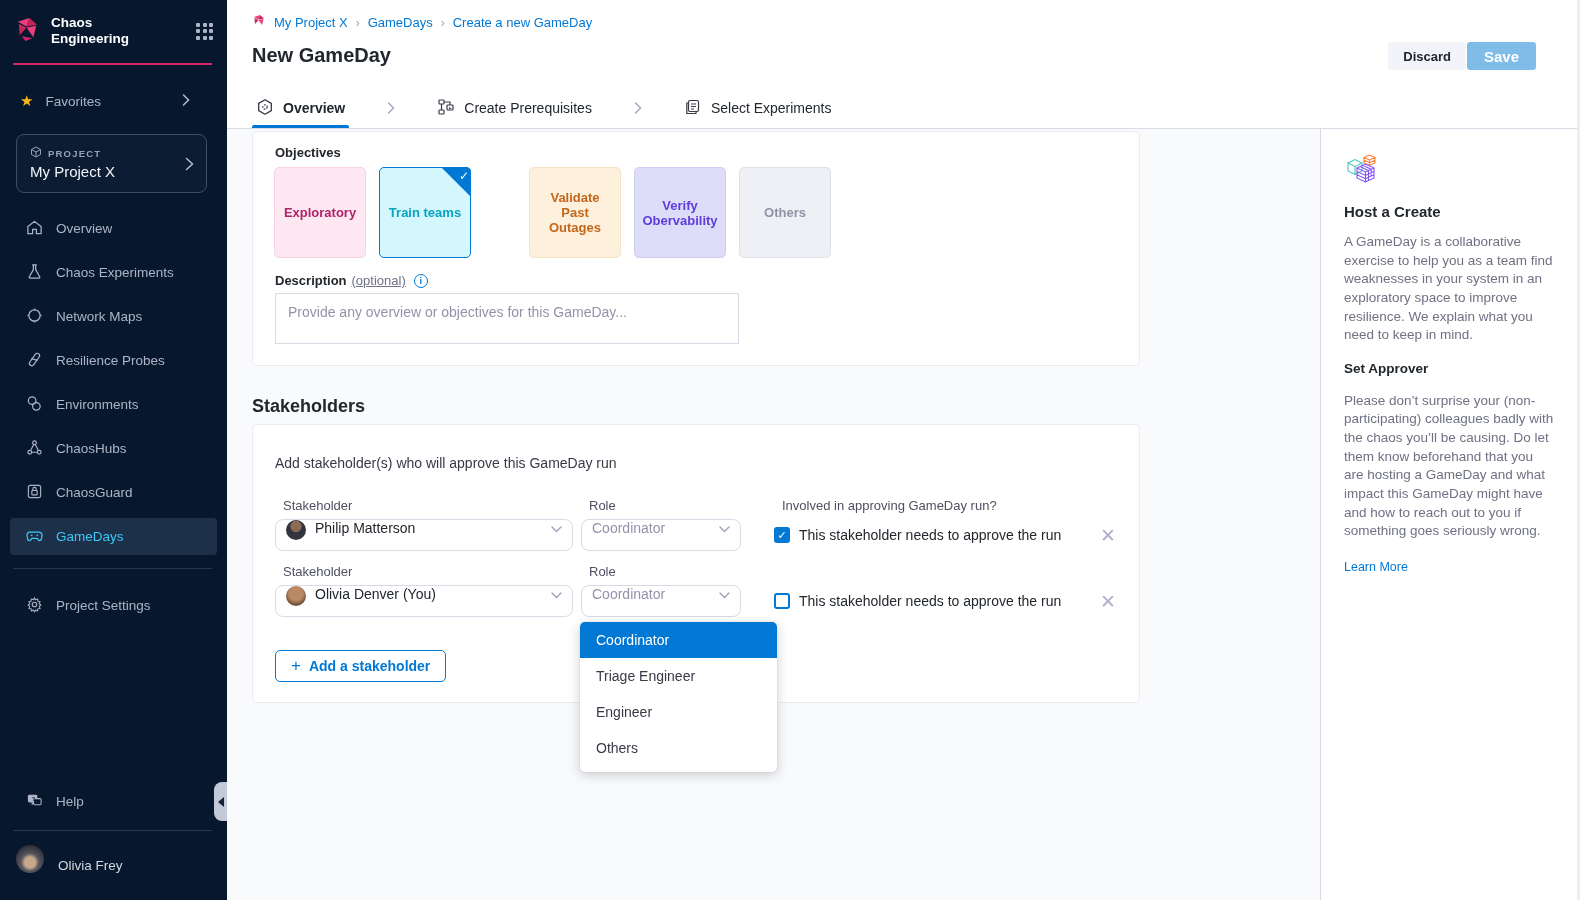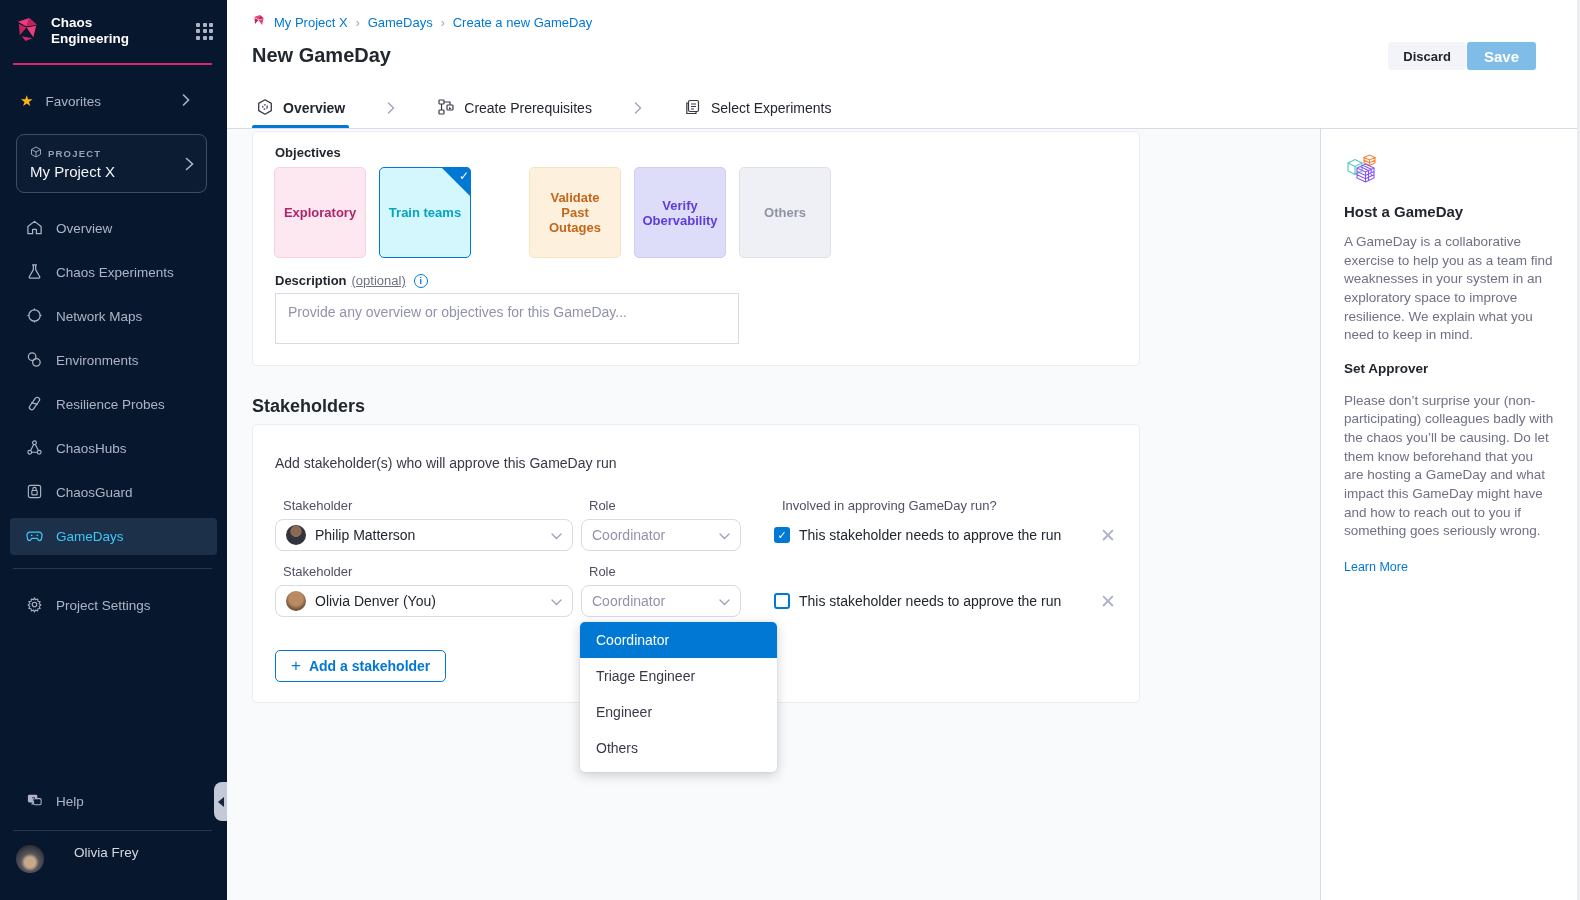--- a/index.html
+++ b/index.html
@@ -21,21 +21,21 @@
   .project-kicker { position:absolute; top:11px; left:13px; display:flex; align-items:center; gap:6px; color:#9aa0b4; font-size:9.5px; letter-spacing:1.2px; font-weight:600; }
   .project-name { position:absolute; top:28px; left:13px; color:#f4f5f8; font-size:15px; }
   .project-chev { position:absolute; right:12px; top:22px; }
   .nav { position:absolute; top:210px; left:10px; width:207px; }
   .nav-item { height:37px; display:flex; align-items:center; padding-left:16px; gap:13px; color:#aeb4c6; font-size:13.5px; border-radius:4px; margin-bottom:7px; cursor:pointer; }
   .nav-item svg { flex:0 0 17px; }
   .nav-item.selected { background:#1d3049; color:#3dc7f6; }
   .side-divider { position:absolute; left:13px; width:199px; height:1px; background:#263550; }
   .settings-item { position:absolute; top:587px; left:10px; width:207px; }
   .help-item { position:absolute; top:783px; left:10px; width:207px; }
-  .user-row { position:absolute; top:845px; left:16px; width:196px; display:flex; align-items:flex-start; gap:30px; color:#d5d7e0; font-size:13.5px; cursor:pointer; }
+  .user-row { position:absolute; top:845px; left:16px; width:196px; display:flex; align-items:flex-end; gap:14px; color:#d5d7e0; font-size:13.5px; cursor:pointer; }
   .avatar { border-radius:50%; flex:none; }
   .avatar-frey { width:28px; height:28px; background:radial-gradient(circle at 50% 62%, #c7a88b 24%, #56565e 40%, #2e2f38 75%); }
   .collapse-handle { position:absolute; left:214px; top:782px; width:13px; height:39px; background:#c3c9d7; border-radius:8px 0 0 8px; display:flex; align-items:center; justify-content:center; cursor:pointer; z-index:31; }
   .collapse-handle span { width:0; height:0; border-top:5px solid transparent; border-bottom:5px solid transparent; border-right:6px solid #14233b; }
 
   
   .main { position:absolute; left:227px; top:0; width:1353px; height:900px; background:#f9fafb; }
   .topbar { position:absolute; left:0; top:0; width:100%; height:88px; background:#fff; }
   .breadcrumb { position:absolute; left:25px; top:14px; display:flex; align-items:center; gap:8px; font-size:13px; }
   .crumb { color:#0278d5; cursor:pointer; }
@@ -65,21 +65,21 @@
   .desc-row { position:absolute; left:22px; top:141px; display:flex; align-items:center; gap:5px; }
   .desc-optional { color:#6f7184; font-size:13px;text-decoration:underline; }
   .info-icon { width:14px; height:14px; border:1.4px solid #0278d5; border-radius:50%; color:#0278d5; font-size:9px; font-weight:700; display:inline-flex; align-items:center; justify-content:center; font-style:normal; margin-left:3px; cursor:pointer; }
   .desc-input { position:absolute; left:22px; top:161px; width:464px; height:51px; border:1px solid #d9dae5; border-radius:0; padding:10px 12px; font-size:14px; color:#22272d; font-family:inherit; resize:none; background:#fff; }
   .desc-input::placeholder { color:#9293ab; }
 
   .stake-heading { position:absolute; left:25px; top:396px; font-size:18px; font-weight:700; color:#22272d; }
   .stake-panel { left:25px; top:424px; width:888px; height:279px; }
   .stake-intro { position:absolute; left:22px; top:30px; font-size:14px; color:#383946; }
   .col-label { position:absolute; font-size:13px; color:#4f5162;margin-left:8px; }
-  .sel { position:absolute; height:32px; border:1px solid #d9dae5; border-radius:8px; background:#fff; display:flex; align-items:center; padding:0 10px; gap:9px; font-size:14px; cursor:pointer; }
+  .sel { position:absolute; height:32px; border:1px solid #d9dae5; border-radius:8px; background:#fff; display:flex; align-items:flex-start; padding:0 10px; gap:9px; font-size:14px; cursor:pointer; }
   .sel .chev { margin-left:auto; }
   .sel-name { color:#22272d; }
   .sel-placeholder { color:#9293ab; }
   .avatar-sm { width:20px; height:20px; }
   .avatar-philip { background:radial-gradient(circle at 50% 32%, #8a6a52 31%, #32333f 36%); }
   .avatar-denver { background:radial-gradient(circle at 50% 38%, #b98a63 42%, #6e4f35 72%); }
   .checkbox { width:16px; height:16px; border-radius:3px; display:inline-flex; align-items:center; justify-content:center; cursor:pointer; flex:none; }
   .checkbox.checked { background:#0278d5; color:#fff; font-size:11px; font-weight:700; }
   .checkbox.unchecked { background:#fff; border:2px solid #0278d5; }
   .approve-row { position:absolute; display:flex; align-items:center; gap:9px; font-size:14px; color:#22272d; }
@@ -169,31 +169,31 @@
       </div>
       <div class="nav-item">
         <span><svg width="17" height="17" viewBox="0 0 18 18">
               <circle cx="9" cy="9" r="6" stroke="#aeb4c6" stroke-width="1.3" fill="none"></circle>
               <path d="M9 1.5 V3.5 M9 14.5 V16.5 M1.5 9 H3.5 M14.5 9 H16.5" stroke="#aeb4c6" stroke-width="1.3"></path>
             </svg></span>
         <span>Network Maps</span>
       </div>
       <div class="nav-item">
         <span><svg width="17" height="17" viewBox="0 0 18 18">
+              <rect x="6.5" y="1.5" width="5" height="15" rx="2.5" stroke="#aeb4c6" stroke-width="1.3" fill="none" transform="rotate(35 9 9)"></rect>
+              <path d="M5.8 10.2 L12.2 7.8" stroke="#aeb4c6" stroke-width="1.3" transform="rotate(35 9 9)"></path>
+            </svg></span>
+        <span>Resilience Probes</span>
+      </div>
+      <div class="nav-item">
+        <span><svg width="17" height="17" viewBox="0 0 18 18">
               <circle cx="6.5" cy="6" r="4" stroke="#aeb4c6" stroke-width="1.3" fill="none"></circle>
               <circle cx="11" cy="12" r="4" stroke="#aeb4c6" stroke-width="1.3" fill="none"></circle>
             </svg></span>
         <span>Environments</span>
-      </div>
-      <div class="nav-item">
-        <span><svg width="17" height="17" viewBox="0 0 18 18">
-              <rect x="6.5" y="1.5" width="5" height="15" rx="2.5" stroke="#aeb4c6" stroke-width="1.3" fill="none" transform="rotate(35 9 9)"></rect>
-              <path d="M5.8 10.2 L12.2 7.8" stroke="#aeb4c6" stroke-width="1.3" transform="rotate(35 9 9)"></path>
-            </svg></span>
-        <span>Resilience Probes</span>
       </div>
       <div class="nav-item">
         <span><svg width="17" height="17" viewBox="0 0 18 18">
               <circle cx="9" cy="4" r="2" stroke="#aeb4c6" stroke-width="1.2" fill="none"></circle>
               <circle cx="4" cy="14" r="2" stroke="#aeb4c6" stroke-width="1.2" fill="none"></circle>
               <circle cx="14" cy="14" r="2" stroke="#aeb4c6" stroke-width="1.2" fill="none"></circle>
               <path d="M8 6 L5 12 M10 6 L13 12 M6 14 H12" stroke="#aeb4c6" stroke-width="1.2"></path>
             </svg></span>
         <span>ChaosHubs</span>
       </div>
@@ -413,21 +413,21 @@
               <path d="M4 12 L11 8.5 L18 12 L11 15.5 Z M4 12 V20 L11 23.5 M18 12 V20 L11 23.5 M11 15.5 V23.5"></path>
             </g>
           <g stroke="#ff8036" stroke-width="1.1" fill="none">
               <path d="M20 6.5 L25.5 4 L31 6.5 L25.5 9 Z M20 6.5 V12 L25.5 14.5 M31 6.5 V12 L25.5 14.5 M25.5 9 V14.5 M20 9.2 L25.5 11.7 L31 9.2"></path>
             </g>
           <g stroke="#8654f5" stroke-width="1.1" fill="none">
               <path d="M13 17 L21.5 13 L30 17 L21.5 21 Z M13 17 V27 L21.5 31 M30 17 V27 L21.5 31 M21.5 21 V31 M13 20.4 L21.5 24.4 L30 20.4 M13 23.7 L21.5 27.7 L30 23.7 M16 15.6 L24.5 19.6 M18.8 14.3 L27.2 18.3 M24.5 19.6 V29.7 M27.2 18.3 V25.8"></path>
             </g>
         </svg>
       </div>
-      <h3 class="help-title">Host a GameDay</h3>
+      <h3 class="help-title">Host a Create</h3>
       <p class="help-body">A GameDay is a collaborative exercise to help you as a team find weaknesses in your system in an exploratory space to improve resilience. We explain what you need to keep in mind.</p>
       <h4 class="help-sub">Set Approver</h4>
       <p class="help-body">Please don’t surprise your (non-participating) colleagues badly with the chaos you’ll be causing. Do let them know beforehand that you are hosting a GameDay and what impact this GameDay might have and how to reach out to you if something goes seriously wrong.</p>
       <a class="learn-more">Learn More</a>
     </aside>
 
     <div class="scroll-strip"></div>
   </div>
 </div>
 

